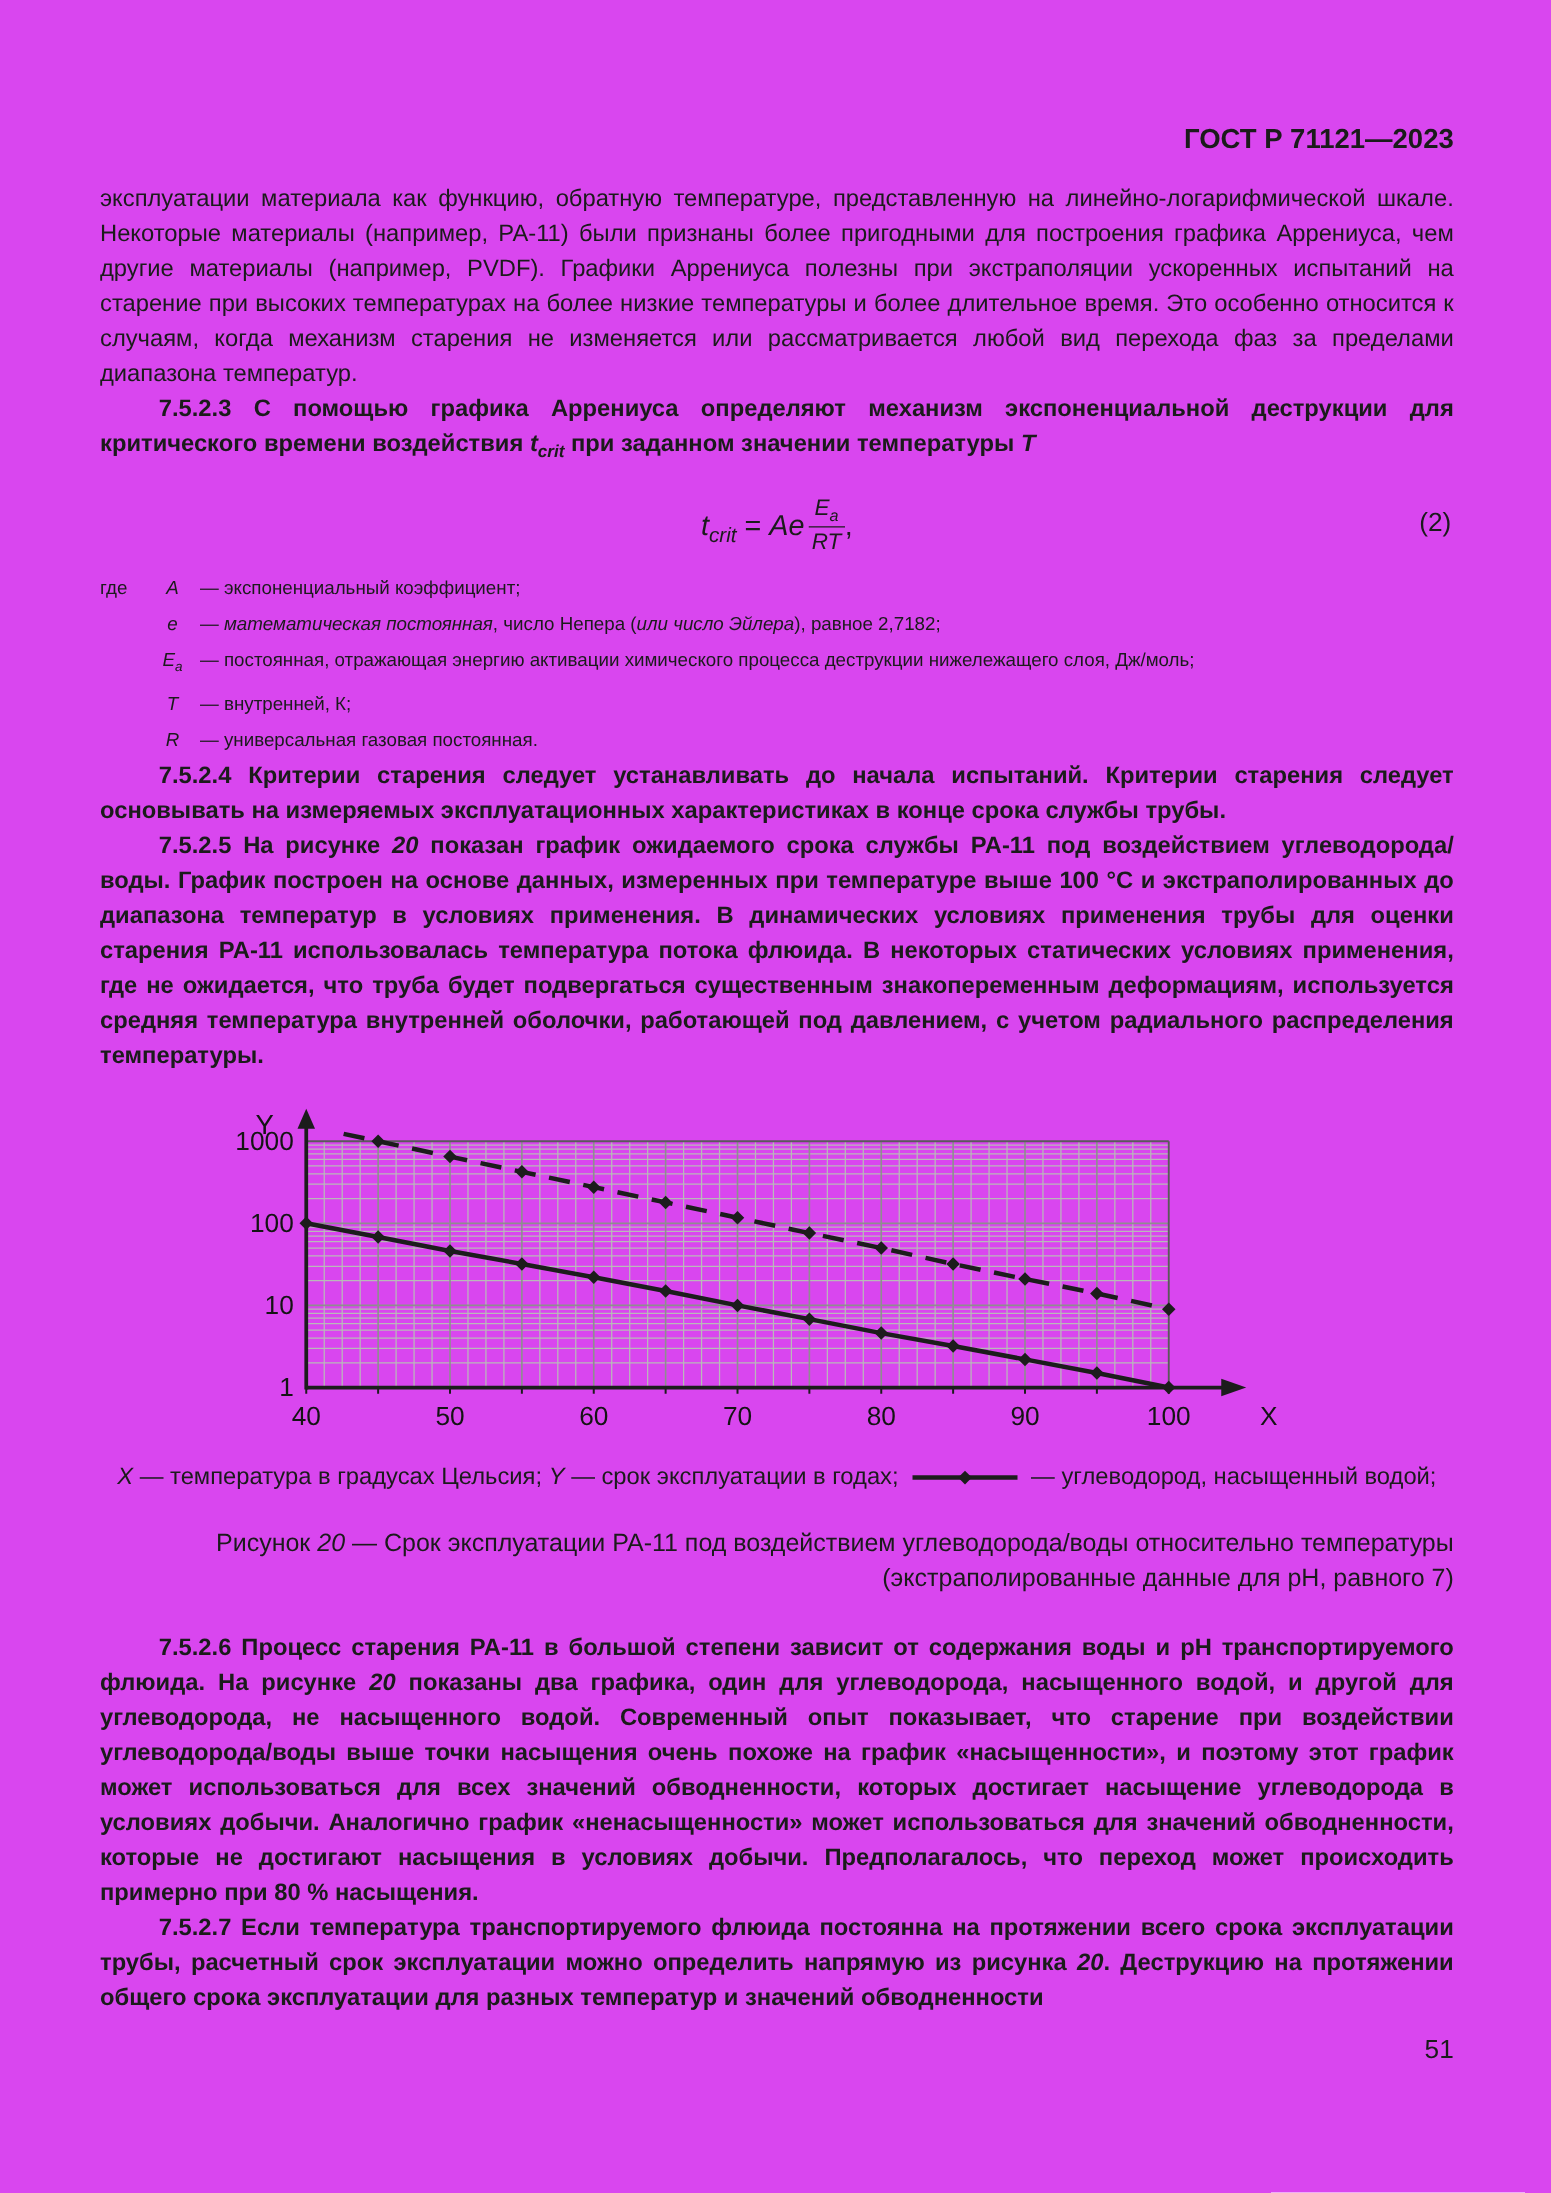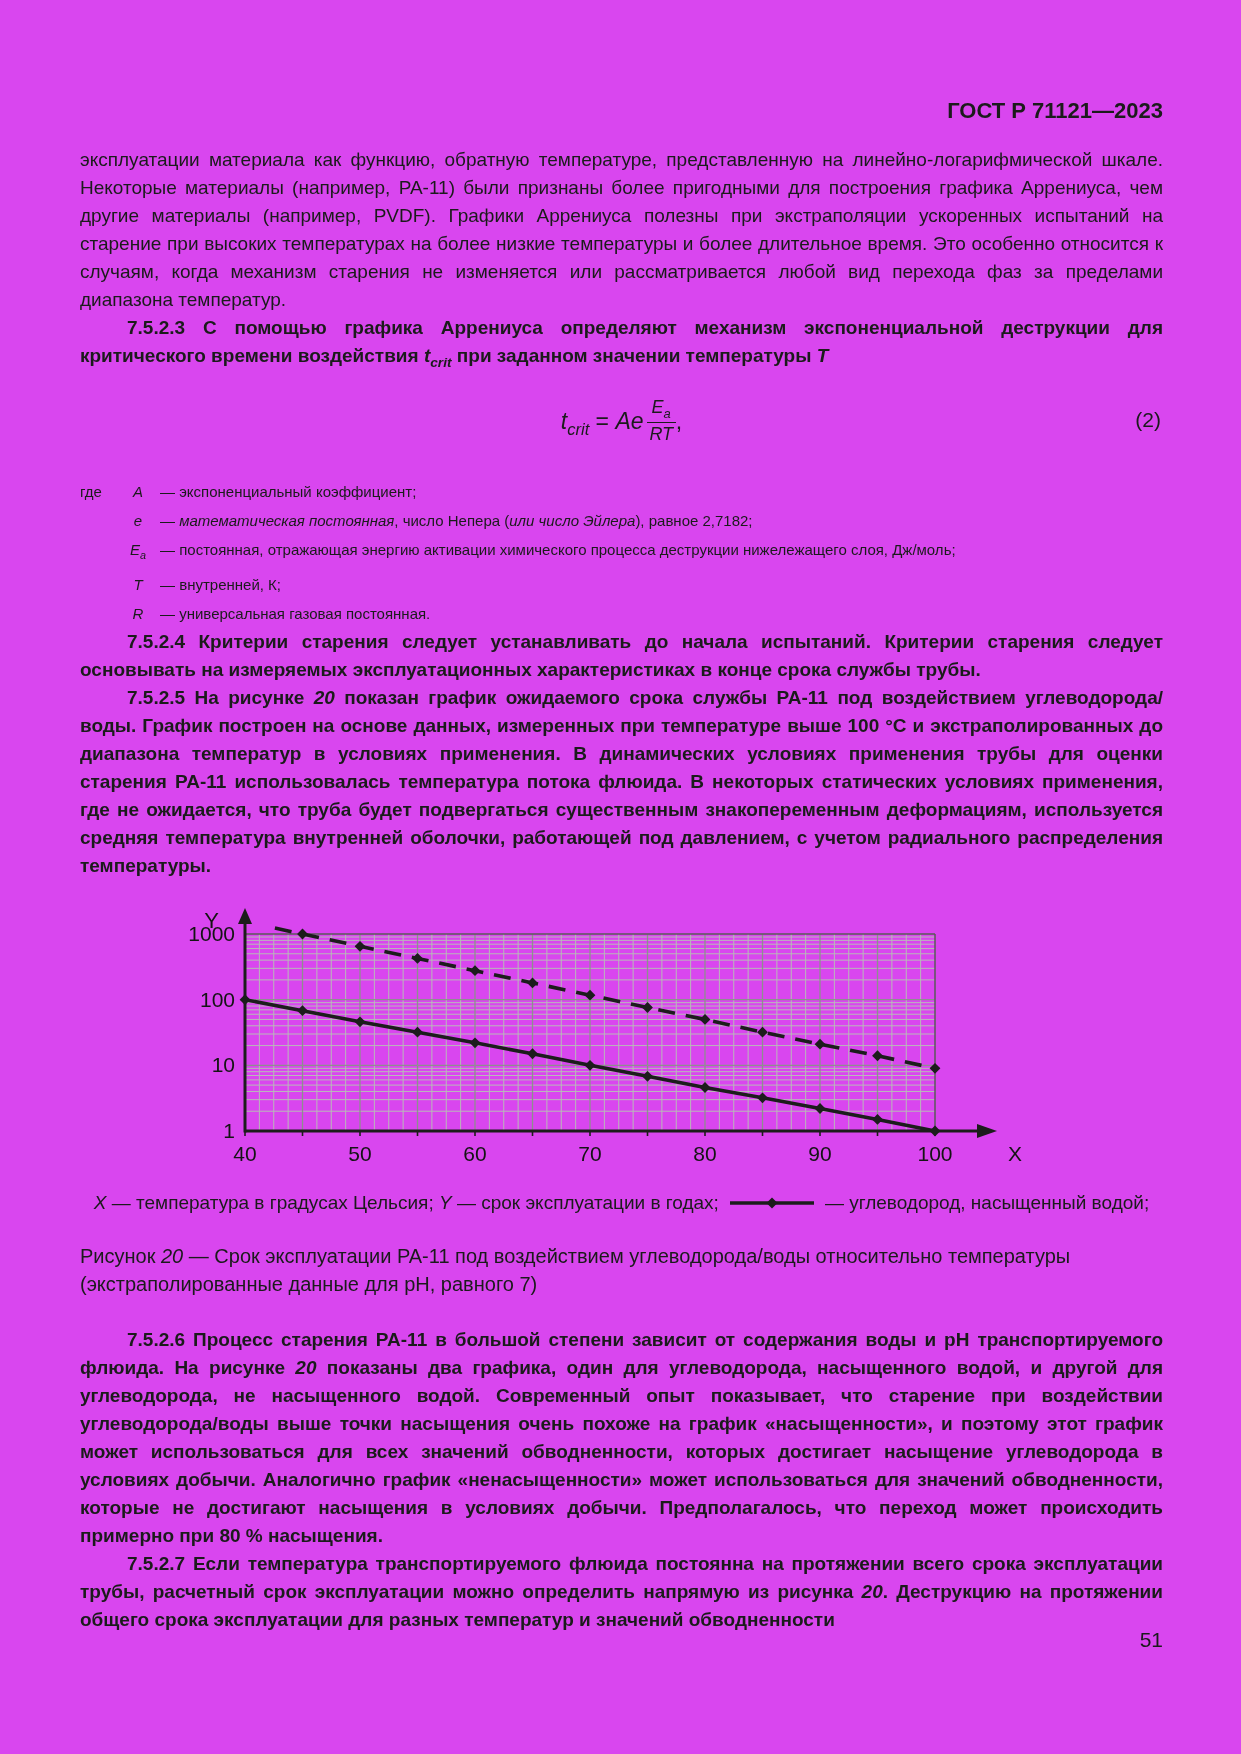--- a/index.html
+++ b/index.html
@@ -11,39 +11,39 @@
     color:#1b1b1b;
     box-sizing:border-box;
     padding:98px 78px 0 80px;
     overflow:hidden;
   }
   .header{text-align:right;font-weight:bold;font-size:22px;line-height:26px;margin-bottom:22px;}
   p.body{margin:0;font-size:19px;line-height:28px;text-align:justify;}
   p.ind{text-indent:47px;font-weight:bold;}
   .gap-top{margin-top:42px;}
   
-  .formula-row{position:relative;text-align:center;margin:14px 0 28px;padding:6px 0 4px;}
+  .formula-row{position:relative;text-align:center;margin:14px 0 8px;padding:6px 0 4px;}
   .formula{display:inline-block;font-size:23px;font-style:normal;}
   .frac{display:inline-flex;flex-direction:column;vertical-align:16px;font-size:18px;line-height:1.15;text-align:center;margin-left:3px;}
   .frac .num{border-bottom:1.7px solid #1b1b1b;padding:0 5px 1px;}
   .frac .den{padding-top:1px;}
   .formula-no{position:absolute;right:2px;top:50%;transform:translateY(-50%);font-size:21px;}
   
   .defs{margin:2px 0 0 0;font-size:15px;}
   .def-row{display:flex;line-height:29px;}
   .def-pre{flex:0 0 40px;}
   .def-sym{flex:0 0 36px;text-align:center;white-space:nowrap;}
   .def-txt{flex:1;padding-left:4px;text-align:justify;}
   
   .figure{margin:26px 0 0 0;}
   .chart-wrap{margin-left:89px;}
   svg{overflow:visible;display:block;}
   .legend{margin-top:14px;font-size:19px;line-height:30px;}
   .legend-line{display:flex;justify-content:center;align-items:center;gap:9px;flex-wrap:nowrap;}
-  .figcap{margin-top:24px;text-align:left;font-size:20px;line-height:28px;}
+  .figcap{margin-top:24px;text-align:right;font-size:20px;line-height:28px;}
   .page-number{position:absolute;top:1628px;right:78px;font-size:21px;}
   sub{font-size:0.72em;}
 </style>
 </head>
 <body>
 
 <div class="page">
 
   <div class="header">
     <span>ГОСТ Р 71121—2023</span>

